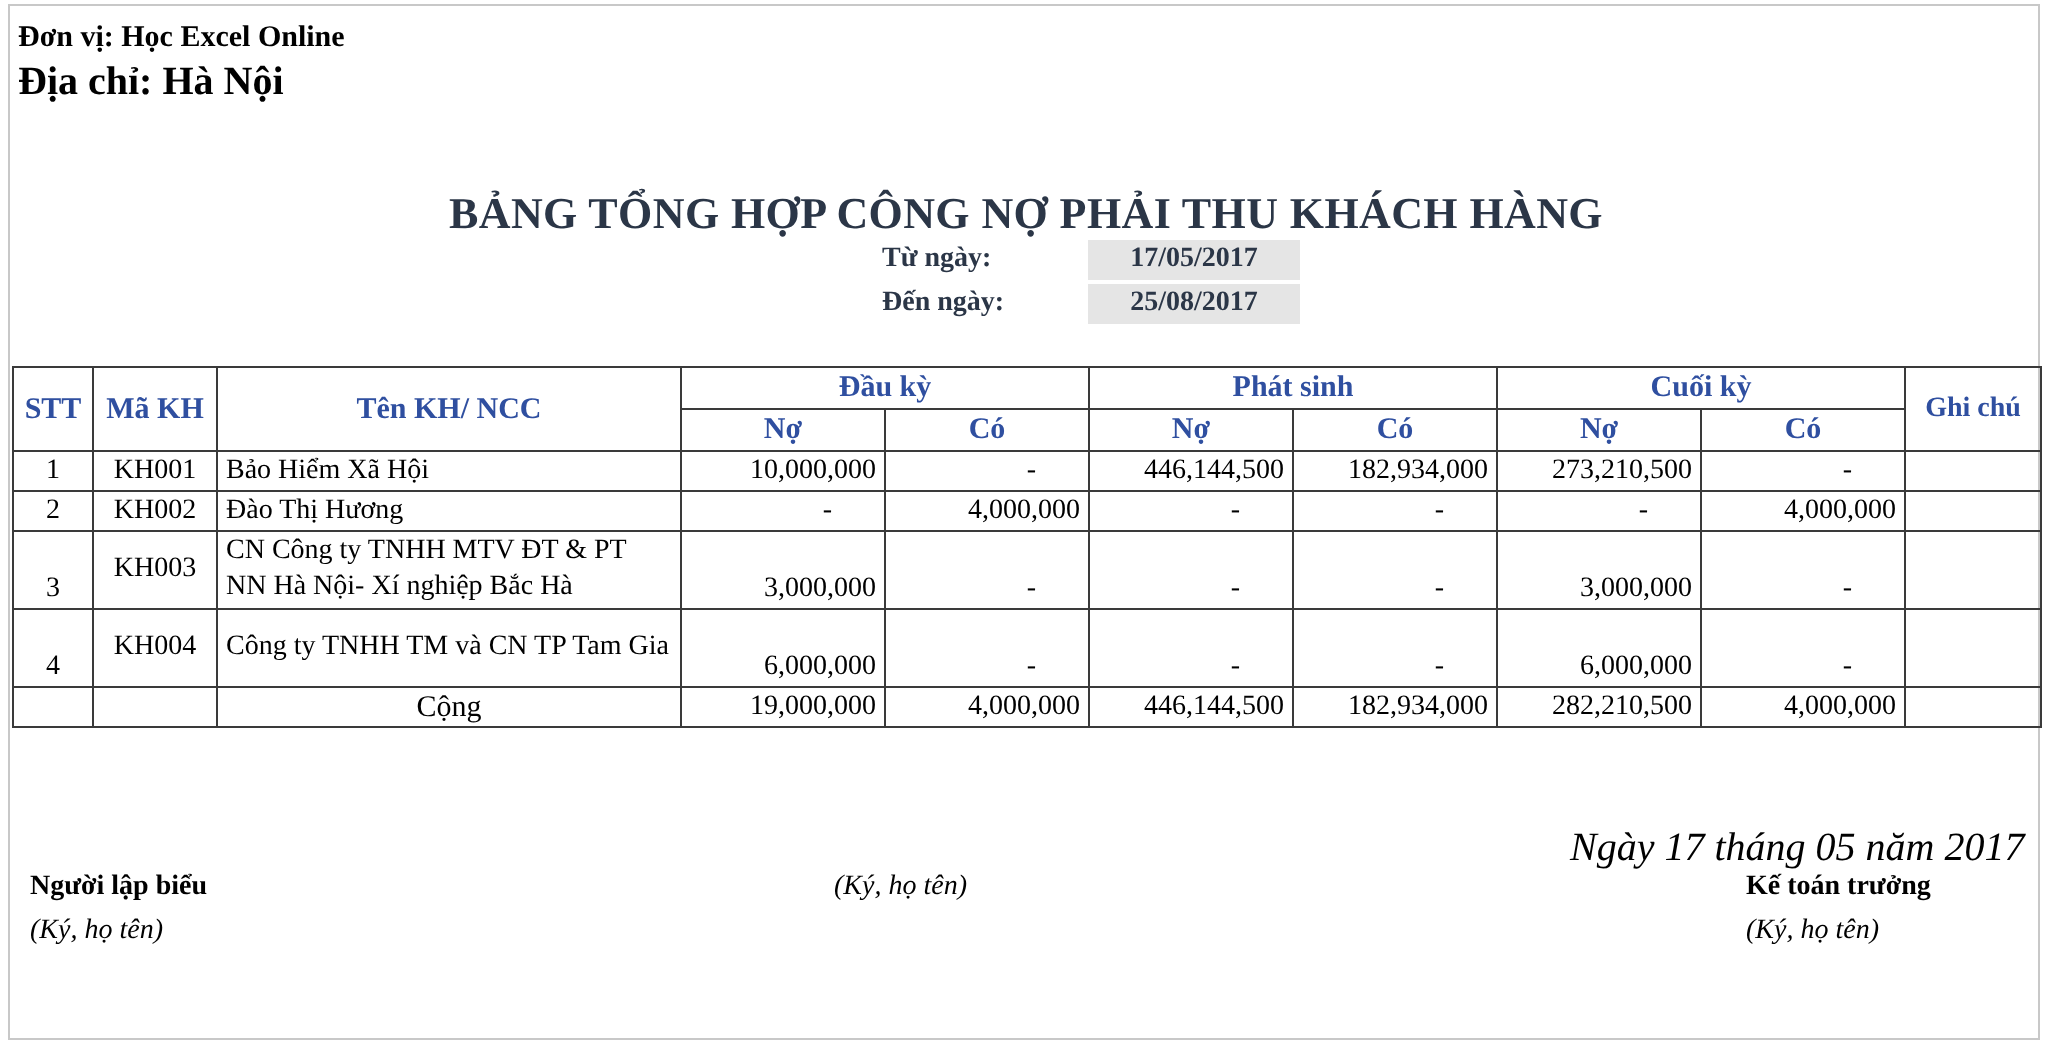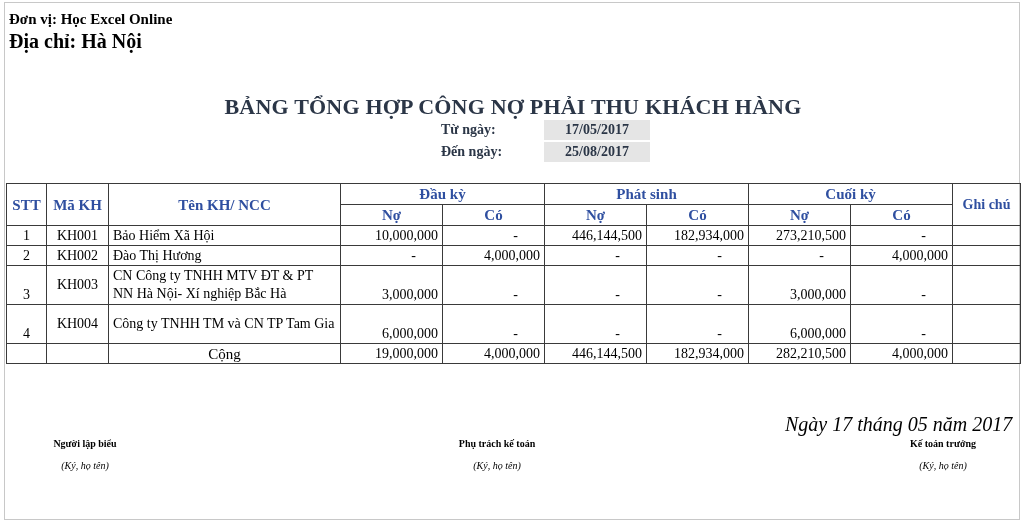--- a/index.html
+++ b/index.html
@@ -19,21 +19,21 @@
   table.ledger td, table.ledger th { border:1px solid #3a3a3a; padding:0 4px; line-height:18px; }
   table.ledger th { color:#2f4fa0; font-weight:bold; font-size:15px; }
   table.ledger th.hsm { font-size:14px; }
   .c { text-align:center; }
   .r { text-align:right; }
   .l { text-align:left; }
   .vb { vertical-align:bottom; }
   .row1 td { height:19px; }
   .row2 td { height:38px; }
   .total td { height:19px; font-weight:normal; }
-  .sign { position:absolute; text-align:center; font-size:10px; line-height:22px; }
+  .sign { position:absolute; font-size:14px; line-height:22px; }
   .sign .role { font-weight:bold; }
   .sign .hint { font-style:italic; }
   .dateline { position:absolute; left:780px; top:410px; font-style:italic; font-size:20px; }
 </style>
 </head>
 <body>
 
 <div class="page">
   <div class="unit">Đơn vị: Học Excel Online</div>
   <div class="addr">Địa chỉ: Hà Nội</div>
@@ -143,20 +143,19 @@
   </tbody>
     </table>
 
   <div class="dateline">Ngày 17 tháng 05 năm 2017</div>
 
   <div class="sign" style="left:10px;top:430px;width:140px;">
     <div class="role">Người lập biểu</div>
     <div class="hint">(Ký, họ tên)</div>
   </div>
   <div class="sign" style="left:412px;top:430px;width:160px;">
-    <div class="role">Phụ trách kế toán</div>
     <div class="hint">(Ký, họ tên)</div>
   </div>
   <div class="sign" style="left:868px;top:430px;width:140px;">
     <div class="role">Kế toán trưởng</div>
     <div class="hint">(Ký, họ tên)</div>
   </div>
 </div>
 
 </body></html>

